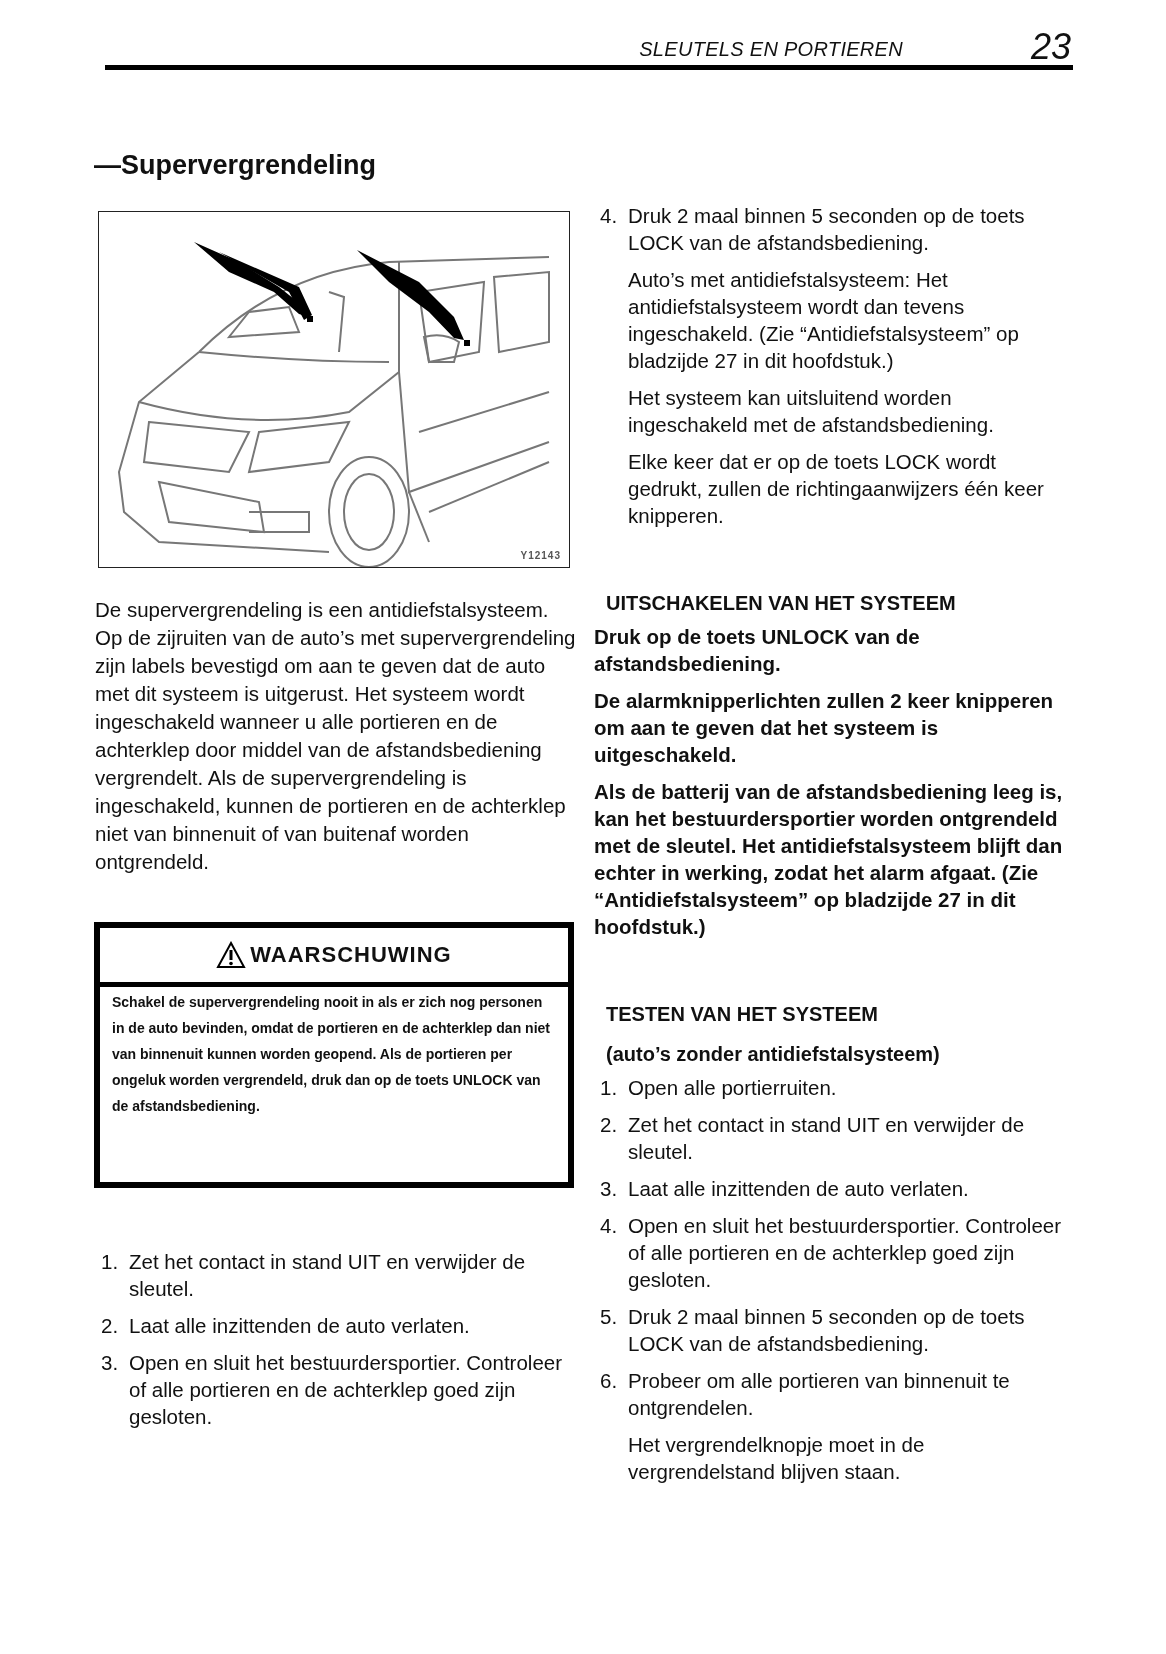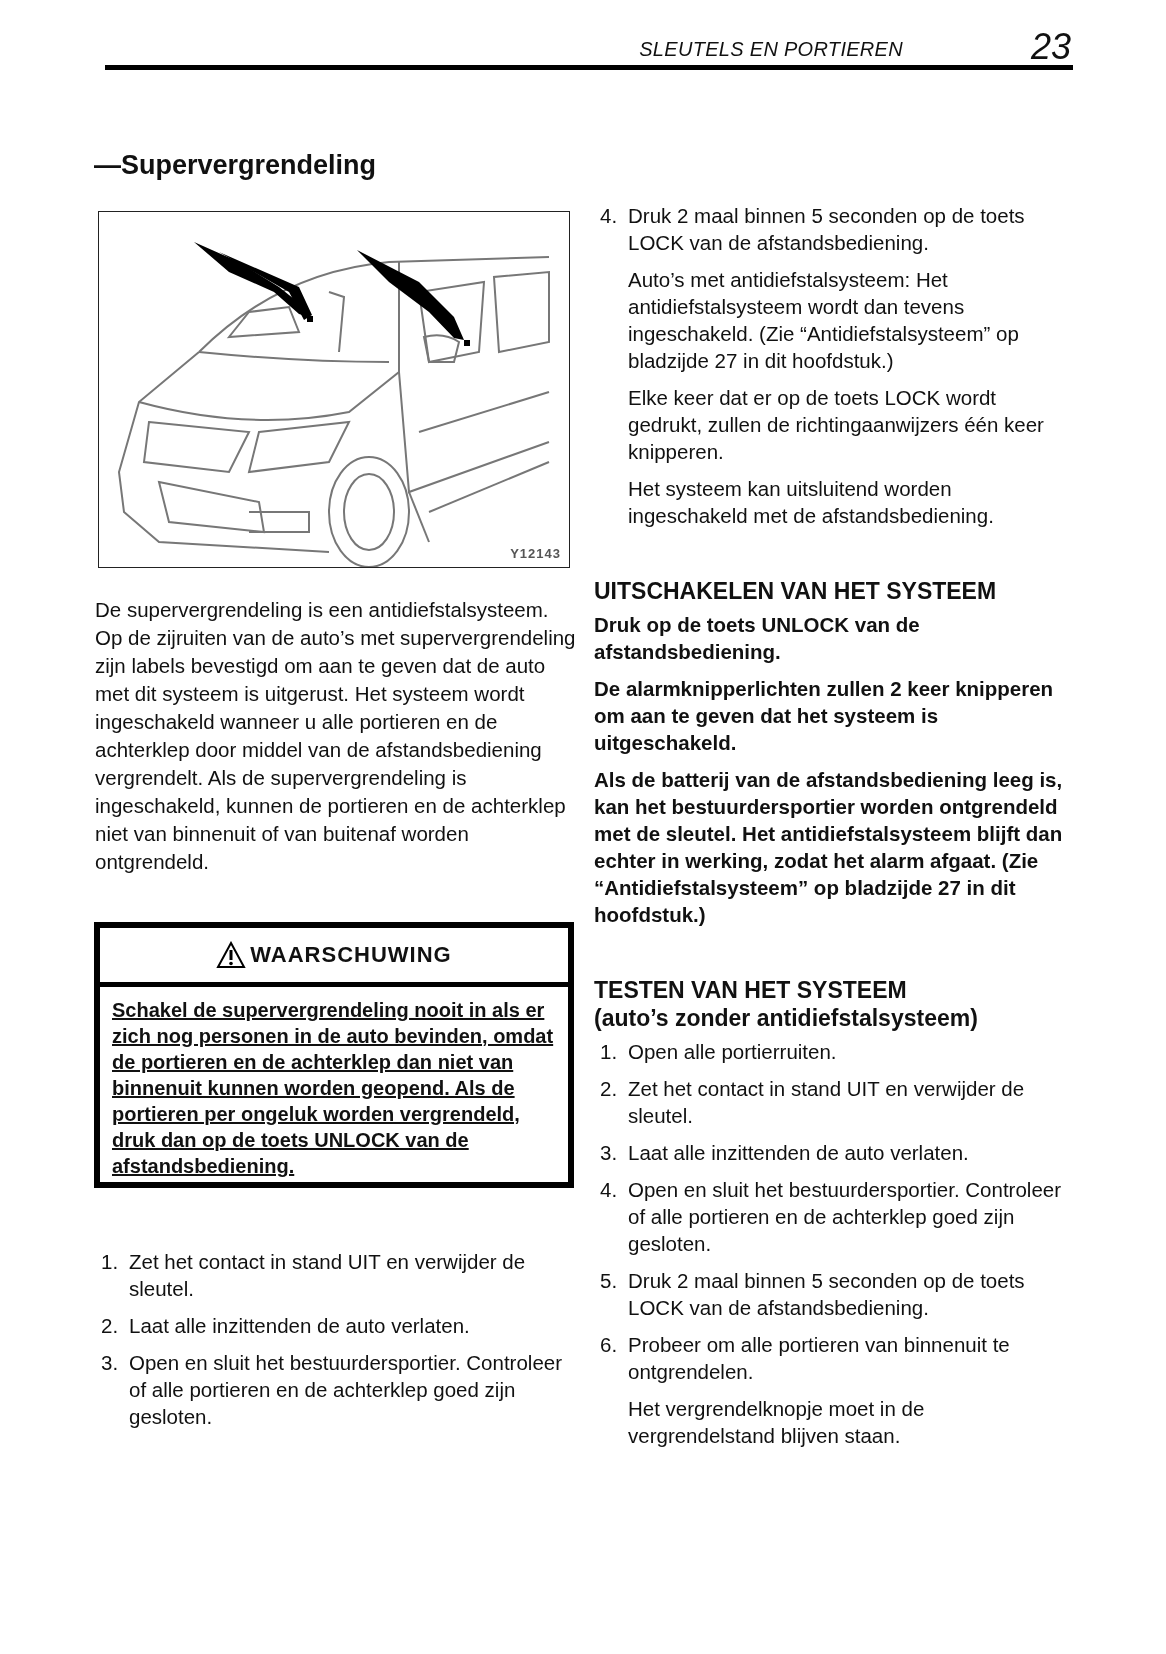--- a/index.html
+++ b/index.html
@@ -9,34 +9,34 @@
   }
   .header { position: absolute; left: 105px; top: 28px; width: 968px; height: 44px; font-style: italic; }
   .header .section { position: absolute; right: 170px; top: 10px; font-size: 20px; letter-spacing: 0.3px; }
   .header .pageno { position: absolute; right: 2px; top: -2px; font-size: 36px; }
   .header .rule { position: absolute; left: 0; right: 0; top: 37px; height: 5px; background: #000; }
 
   .title { position: absolute; left: 94px; top: 150px; font-size: 27px; font-weight: bold; }
 
   .figure { position: absolute; left: 98px; top: 211px; width: 470px; height: 355px; border: 1.5px solid #222; background:#fff; }
   .figure svg { position: absolute; left: 0; top: 0; }
-  .figure .fig-id { position: absolute; right: 8px; bottom: 6px; font-size: 13px; font-weight: bold; color: #555; letter-spacing: 1px; }
+  .figure .fig-id { position: absolute; right: 8px; bottom: 6px; font-size: 10px; font-weight: bold; color: #555; letter-spacing: 1px; }
 
   .col { position: absolute; font-size: 20.5px; line-height: 27px; }
   .col-left { left: 95px; width: 485px; }
   .col-right { left: 628px; width: 485px; }
 
   .intro { position: absolute; left: 95px; top: 596px; width: 485px; font-weight: normal; font-size: 20.5px; line-height: 28px; }
 
   .warn { position: absolute; left: 94px; top: 922px; width: 480px; height: 266px; border: 6px solid #000; box-sizing: border-box; }
   .warn .warn-head { height: 54px; border-bottom: 5px solid #000; display: flex; align-items: center; justify-content: center; gap: 4px; }
   .warn .warn-head span.t { font-weight: bold; font-size: 22px; letter-spacing: 1px; }
-  .warn .warn-body { padding: 10px 12px; font-weight: bold; font-size: 20px; line-height: 26px; text-decoration: underline; }
+  .warn .warn-body { padding: 2px 12px; font-weight: bold; font-size: 14px; line-height: 26px; }
 
-  h3.sec { margin: 0; font-size: 23px; font-weight: bold; line-height: 28px; }
+  h3.sec { margin: 12px; font-size: 20px; font-weight: bold; line-height: 28px; }
   p { margin: 0; }
   .item { position: relative; padding-left: 34px; margin-bottom: 10px; }
   .item .num { position: absolute; left: 6px; top: 0; }
   .sub { padding-left: 34px; margin-bottom: 10px; }
   .para { margin-bottom: 10px; font-weight: bold; }
 </style>
 </head>
 <body>
 
 <div class="header">
@@ -116,22 +116,22 @@
     <span>Open en sluit het bestuurdersportier. Controleer of alle portieren en de achterklep goed zijn gesloten.</span>
   </div>
 </div>
 
 <div class="col col-right" style="top:202px; left:594px; width:480px;">
   <div class="item">
     <span class="num">4.</span>
     <span>Druk 2 maal binnen 5 seconden op de toets LOCK van de afstandsbediening.</span>
   </div>
   <p class="sub">Auto’s met antidiefstalsysteem: Het antidiefstalsysteem wordt dan tevens ingeschakeld. (Zie “Antidiefstalsysteem” op bladzijde 27 in dit hoofdstuk.)</p>
+  <p class="sub">Het systeem kan uitsluitend worden ingeschakeld met de afstandsbediening.</p>
   <p class="sub">Elke keer dat er op de toets LOCK wordt gedrukt, zullen de richtingaanwijzers één keer knipperen.</p>
-  <p class="sub">Het systeem kan uitsluitend worden ingeschakeld met de afstandsbediening.</p>
 
   <div style="height:38px;"></div>
   <h3 class="sec" style="margin-bottom:6px;">UITSCHAKELEN VAN HET SYSTEEM</h3>
   <p class="para">Druk op de toets UNLOCK van de afstandsbediening.</p>
   <p class="para">De alarmknipperlichten zullen 2 keer knipperen om aan te geven dat het systeem is uitgeschakeld.</p>
   <p class="para">Als de batterij van de afstandsbediening leeg is, kan het bestuurdersportier worden ontgrendeld met de sleutel. Het antidiefstalsysteem blijft dan echter in werking, zodat het alarm afgaat. (Zie “Antidiefstalsysteem” op bladzijde 27 in dit hoofdstuk.)</p>
 
   <div style="height:38px;"></div>
   <h3 class="sec">TESTEN VAN HET SYSTEEM</h3>
   <h3 class="sec" style="margin-bottom:6px;">(auto’s zonder antidiefstalsysteem)</h3>

